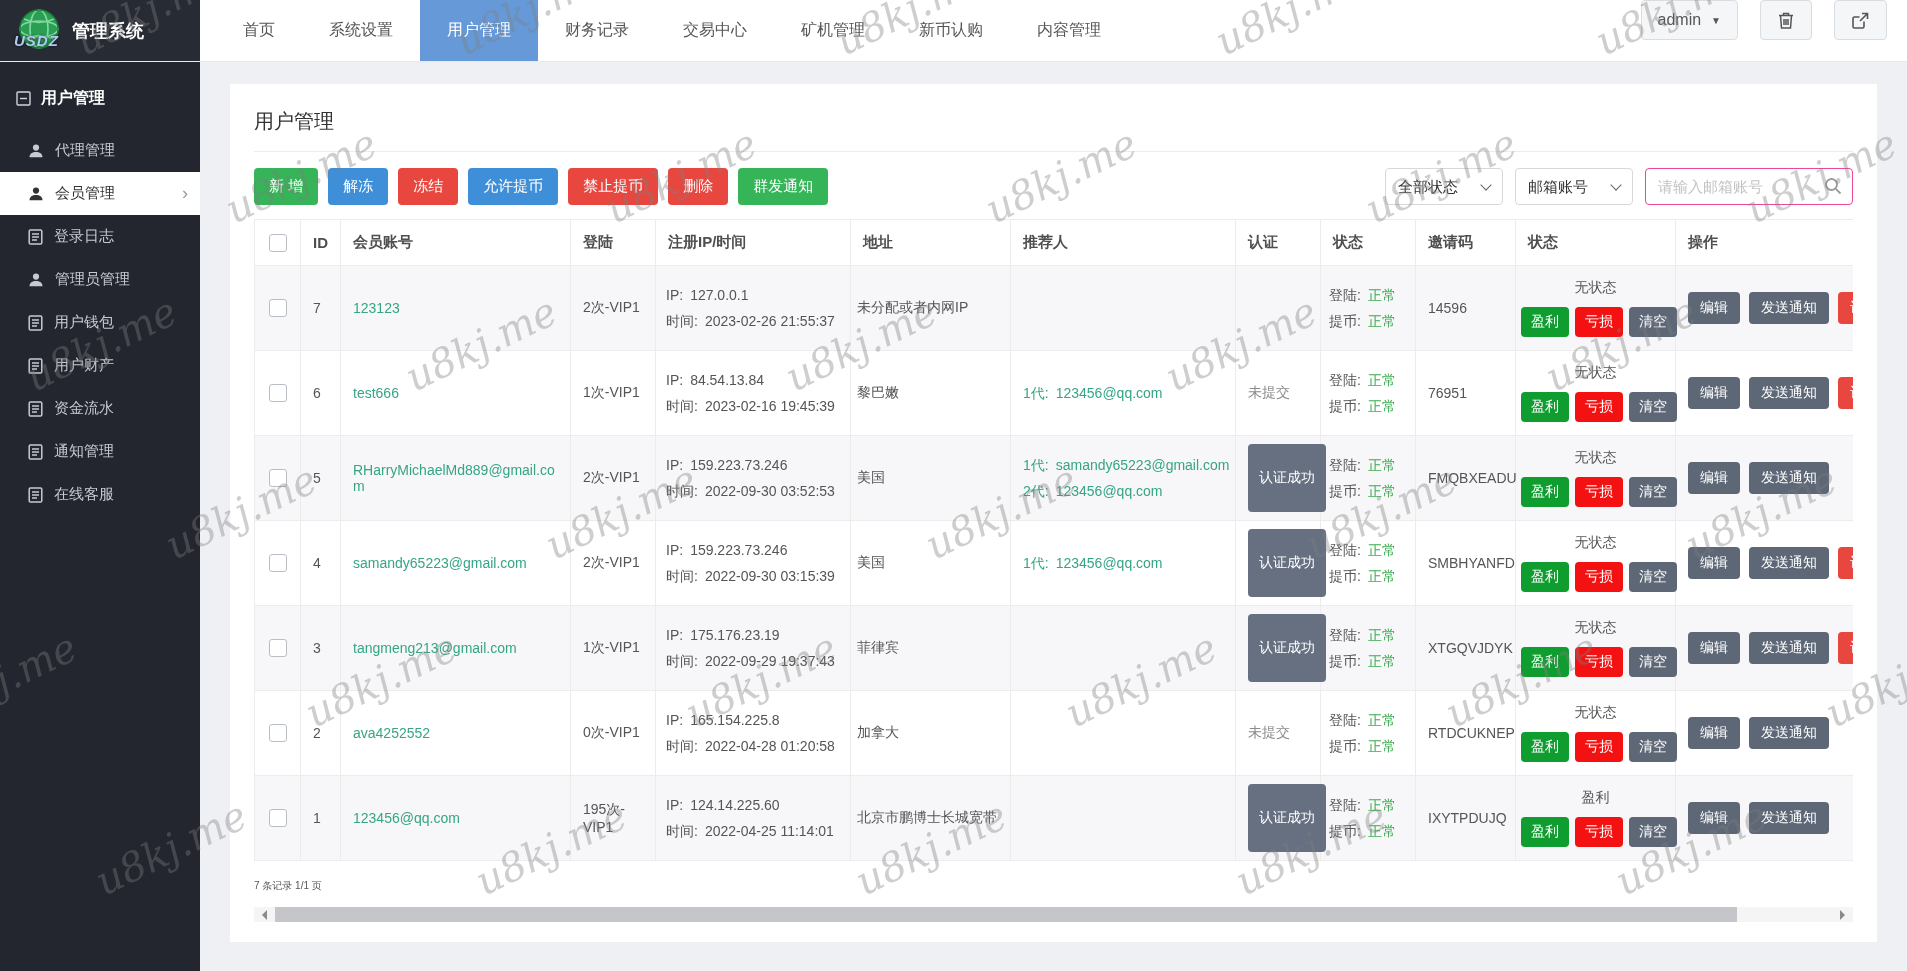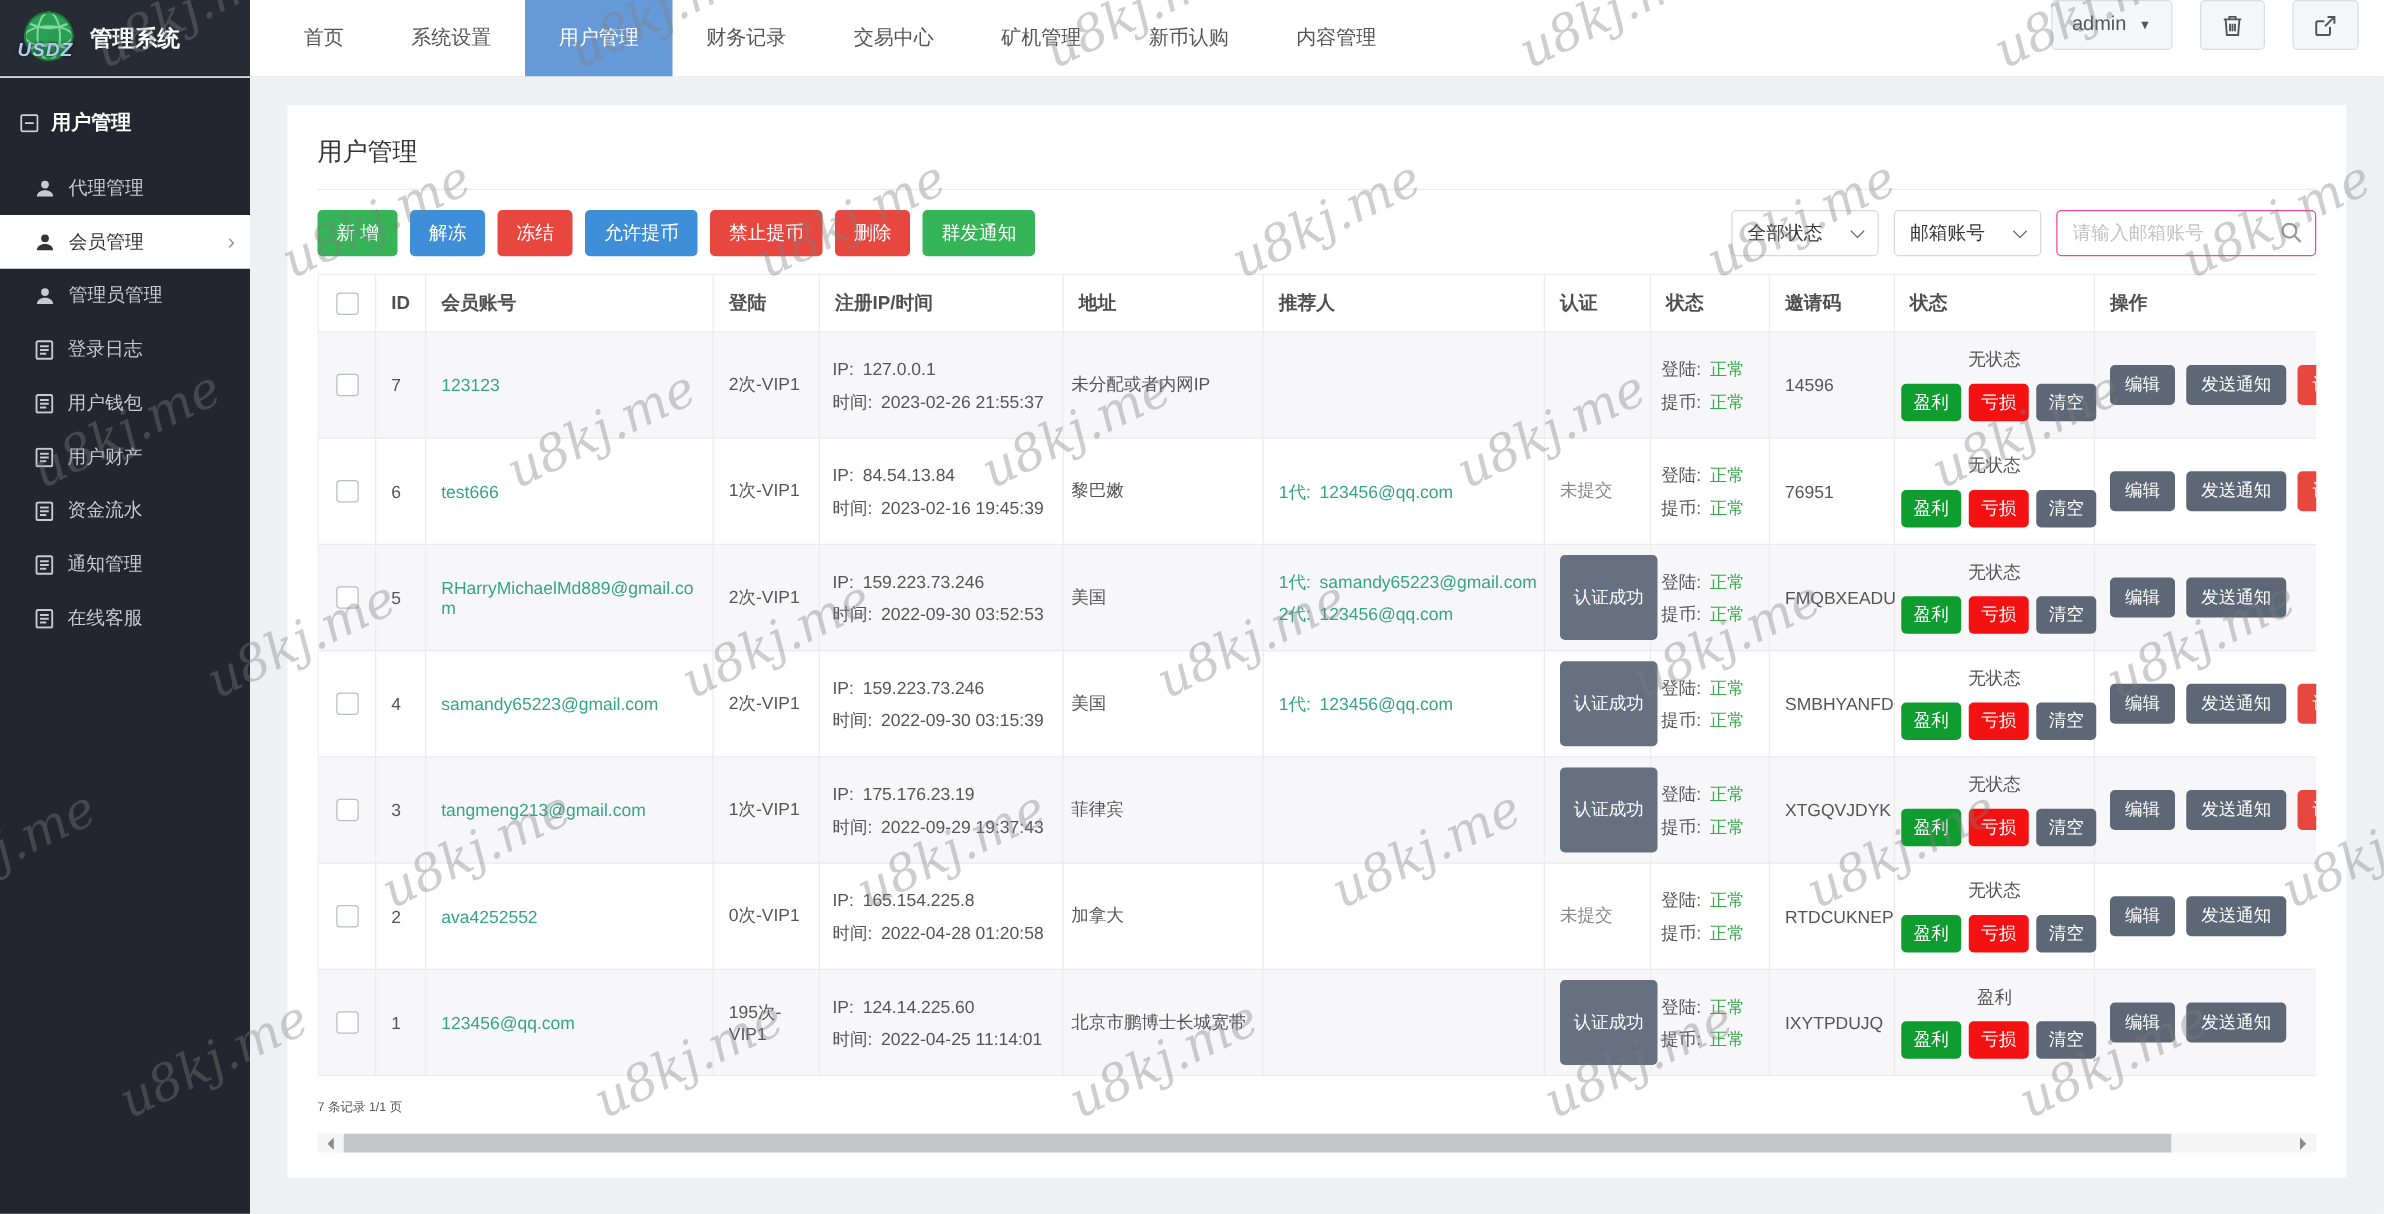--- a/index.html
+++ b/index.html
@@ -211,37 +211,37 @@
           <svg width="16" height="16" viewBox="0 0 16 16" fill="currentColor">
             <circle cx="8" cy="4.6" r="3.1"></circle>
             <path d="M1.5 14.2c0-3.3 2.9-5.1 6.5-5.1s6.5 1.8 6.5 5.1z"></path>
           </svg>
         </span>
         <span>会员管理</span>
         <span class="chev">›</span>
       </div>
       <div class="side-item">
         <span class="side-ico">
-          <svg width="16" height="16" viewBox="0 0 16 16" fill="currentColor">
-            <circle cx="8" cy="4.6" r="3.1"></circle>
-            <path d="M1.5 14.2c0-3.3 2.9-5.1 6.5-5.1s6.5 1.8 6.5 5.1z"></path>
-          </svg>
-        </span>
-        <span>管理员管理</span>
-      </div>
-      <div class="side-item">
-        <span class="side-ico">
           <svg width="15" height="16" viewBox="0 0 15 16" fill="none" stroke="currentColor" stroke-width="1.5">
             <rect x="1.2" y="1" width="12.6" height="14" rx="1.3"></rect>
             <line x1="4" y1="5" x2="11" y2="5"></line>
             <line x1="4" y1="8" x2="11" y2="8"></line>
             <line x1="4" y1="11" x2="9" y2="11"></line>
           </svg>
         </span>
         <span>登录日志</span>
+      </div>
+      <div class="side-item">
+        <span class="side-ico">
+          <svg width="16" height="16" viewBox="0 0 16 16" fill="currentColor">
+            <circle cx="8" cy="4.6" r="3.1"></circle>
+            <path d="M1.5 14.2c0-3.3 2.9-5.1 6.5-5.1s6.5 1.8 6.5 5.1z"></path>
+          </svg>
+        </span>
+        <span>管理员管理</span>
       </div>
       <div class="side-item">
         <span class="side-ico">
           <svg width="15" height="16" viewBox="0 0 15 16" fill="none" stroke="currentColor" stroke-width="1.5">
             <rect x="1.2" y="1" width="12.6" height="14" rx="1.3"></rect>
             <line x1="4" y1="5" x2="11" y2="5"></line>
             <line x1="4" y1="8" x2="11" y2="8"></line>
             <line x1="4" y1="11" x2="9" y2="11"></line>
           </svg>
         </span>

